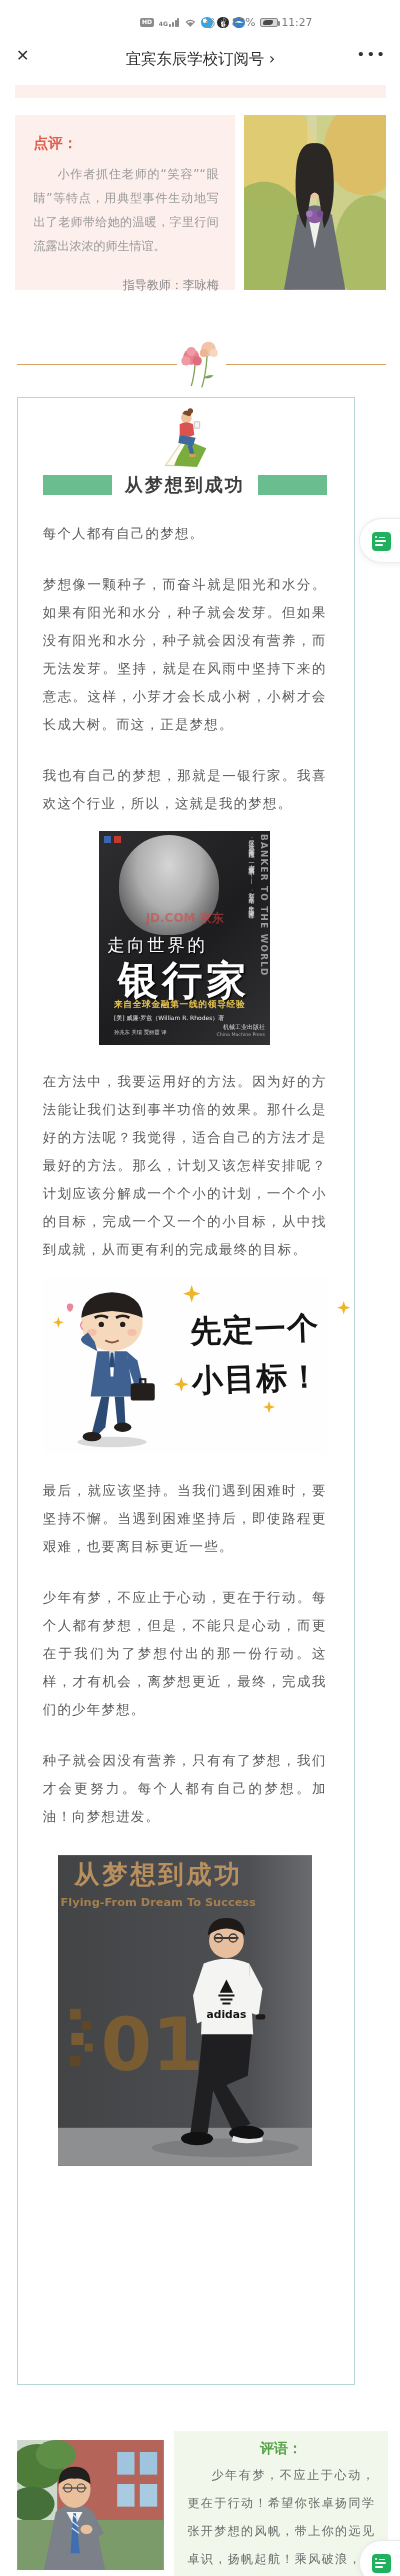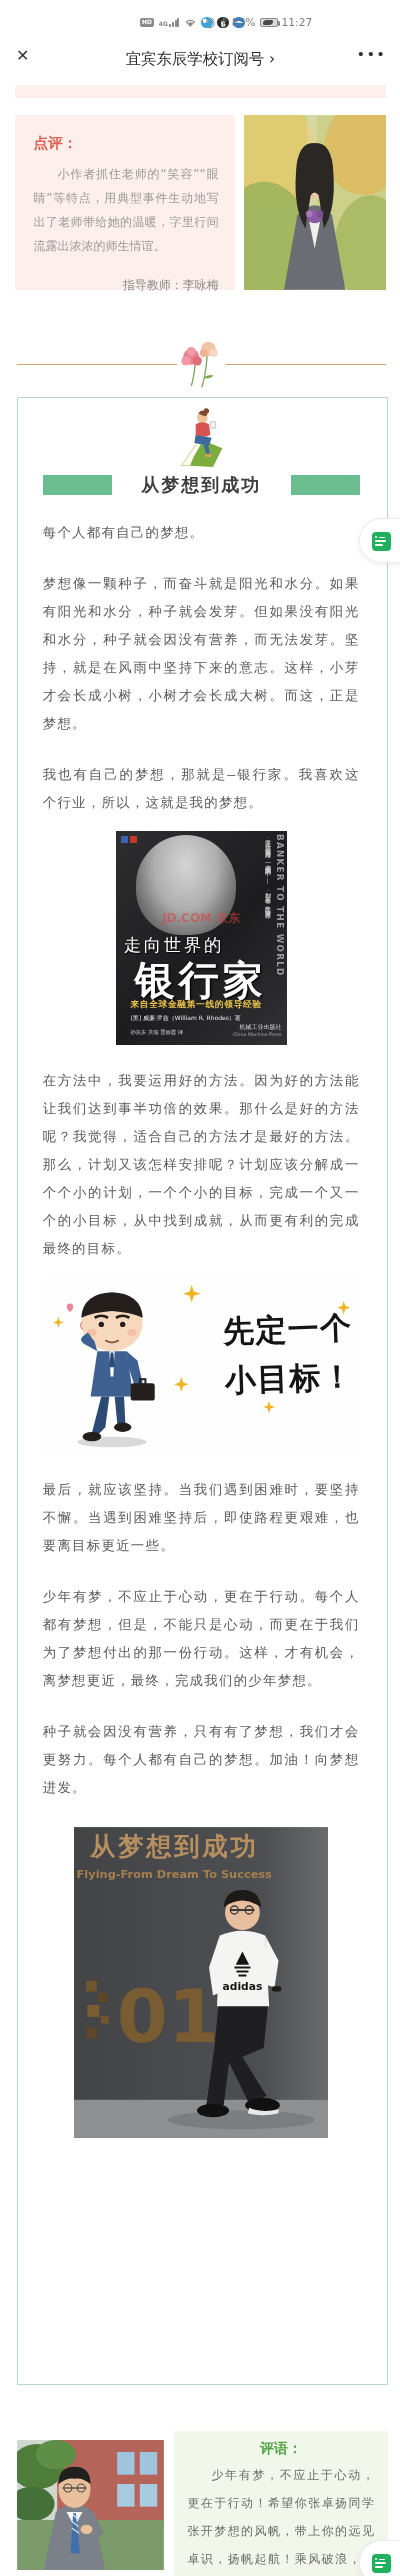--- a/index.html
+++ b/index.html
@@ -45,26 +45,26 @@
   .teacher-photo-f{position:absolute;left:244px;top:115px;width:142px;height:175px;}
 
   
   .divider{position:absolute;left:0;top:334px;width:401px;height:60px;}
   .divider .line{position:absolute;top:30px;height:1.3px;background:var(--divider_tan);}
   .divider .l1{left:16.7px;width:160px;}
   .divider .l2{left:226px;width:160px;}
   .divider svg{position:absolute;left:175px;top:3.3px;}
 
   
-  .article{position:absolute;left:16.7px;top:397px;width:371px;height:1988px;border:0.7px solid var(--box_border);background:#fff;padding:9.4px 27px 0 25px;overflow:hidden;}
+  .article{position:absolute;left:16.7px;top:397px;width:338px;height:1988px;border:0.7px solid var(--box_border);background:#fff;padding:9.4px 27px 0 25px;overflow:hidden;}
   .illus{width:80px;height:60px;margin:0 auto;display:block;}
   .title-row{display:flex;align-items:center;justify-content:space-between;margin-top:5.3px;height:24px;}
   .title-block{width:69px;height:20px;background:var(--accent_green);}
   .art-title{font-size:18px;font-weight:bold;color:#3e3e3e;letter-spacing:2px;}
-  .article p{font-size:13.4px;color:var(--body_text);line-height:28px;letter-spacing:1.3px;text-align:justify;margin-top:23px;font-family:Liberation Mono, monospace;}
+  .article p{font-size:13.4px;color:var(--body_text);line-height:28px;letter-spacing:1.3px;text-align:justify;margin-top:23px;}
   .article p.first{margin-top:23px;}
 
   
   .book{position:relative;width:171px;height:214px;margin:13.4px auto 0;background:linear-gradient(135deg,#2e2e30 0%,#1d1d1f 55%,#323234 100%);overflow:hidden;}
   .book .face{position:absolute;left:20px;top:4px;width:100px;height:100px;border-radius:50% 50% 45% 45%;background:radial-gradient(ellipse at 50% 30%,#e9e9e9 0%,#bdbdbd 45%,#6a6a6a 80%,transparent 95%);opacity:.9;}
   .book .logos{position:absolute;left:5.3px;top:5.3px;display:flex;gap:2.7px;}
   .book .logos i{display:block;width:6.7px;height:6.7px;}
   .book .lg1{background:#3a66b0}.book .lg2{background:#c23a2e}
   .book .spine{position:absolute;right:1.3px;top:2.7px;writing-mode:vertical-rl;font-size:8.7px;font-weight:bold;color:#9a9a9a;letter-spacing:1.3px;}
   .book .blurb{position:absolute;right:14.7px;top:4px;writing-mode:vertical-rl;font-size:6px;color:#cfcfcf;letter-spacing:0.7px;height:114px;}

